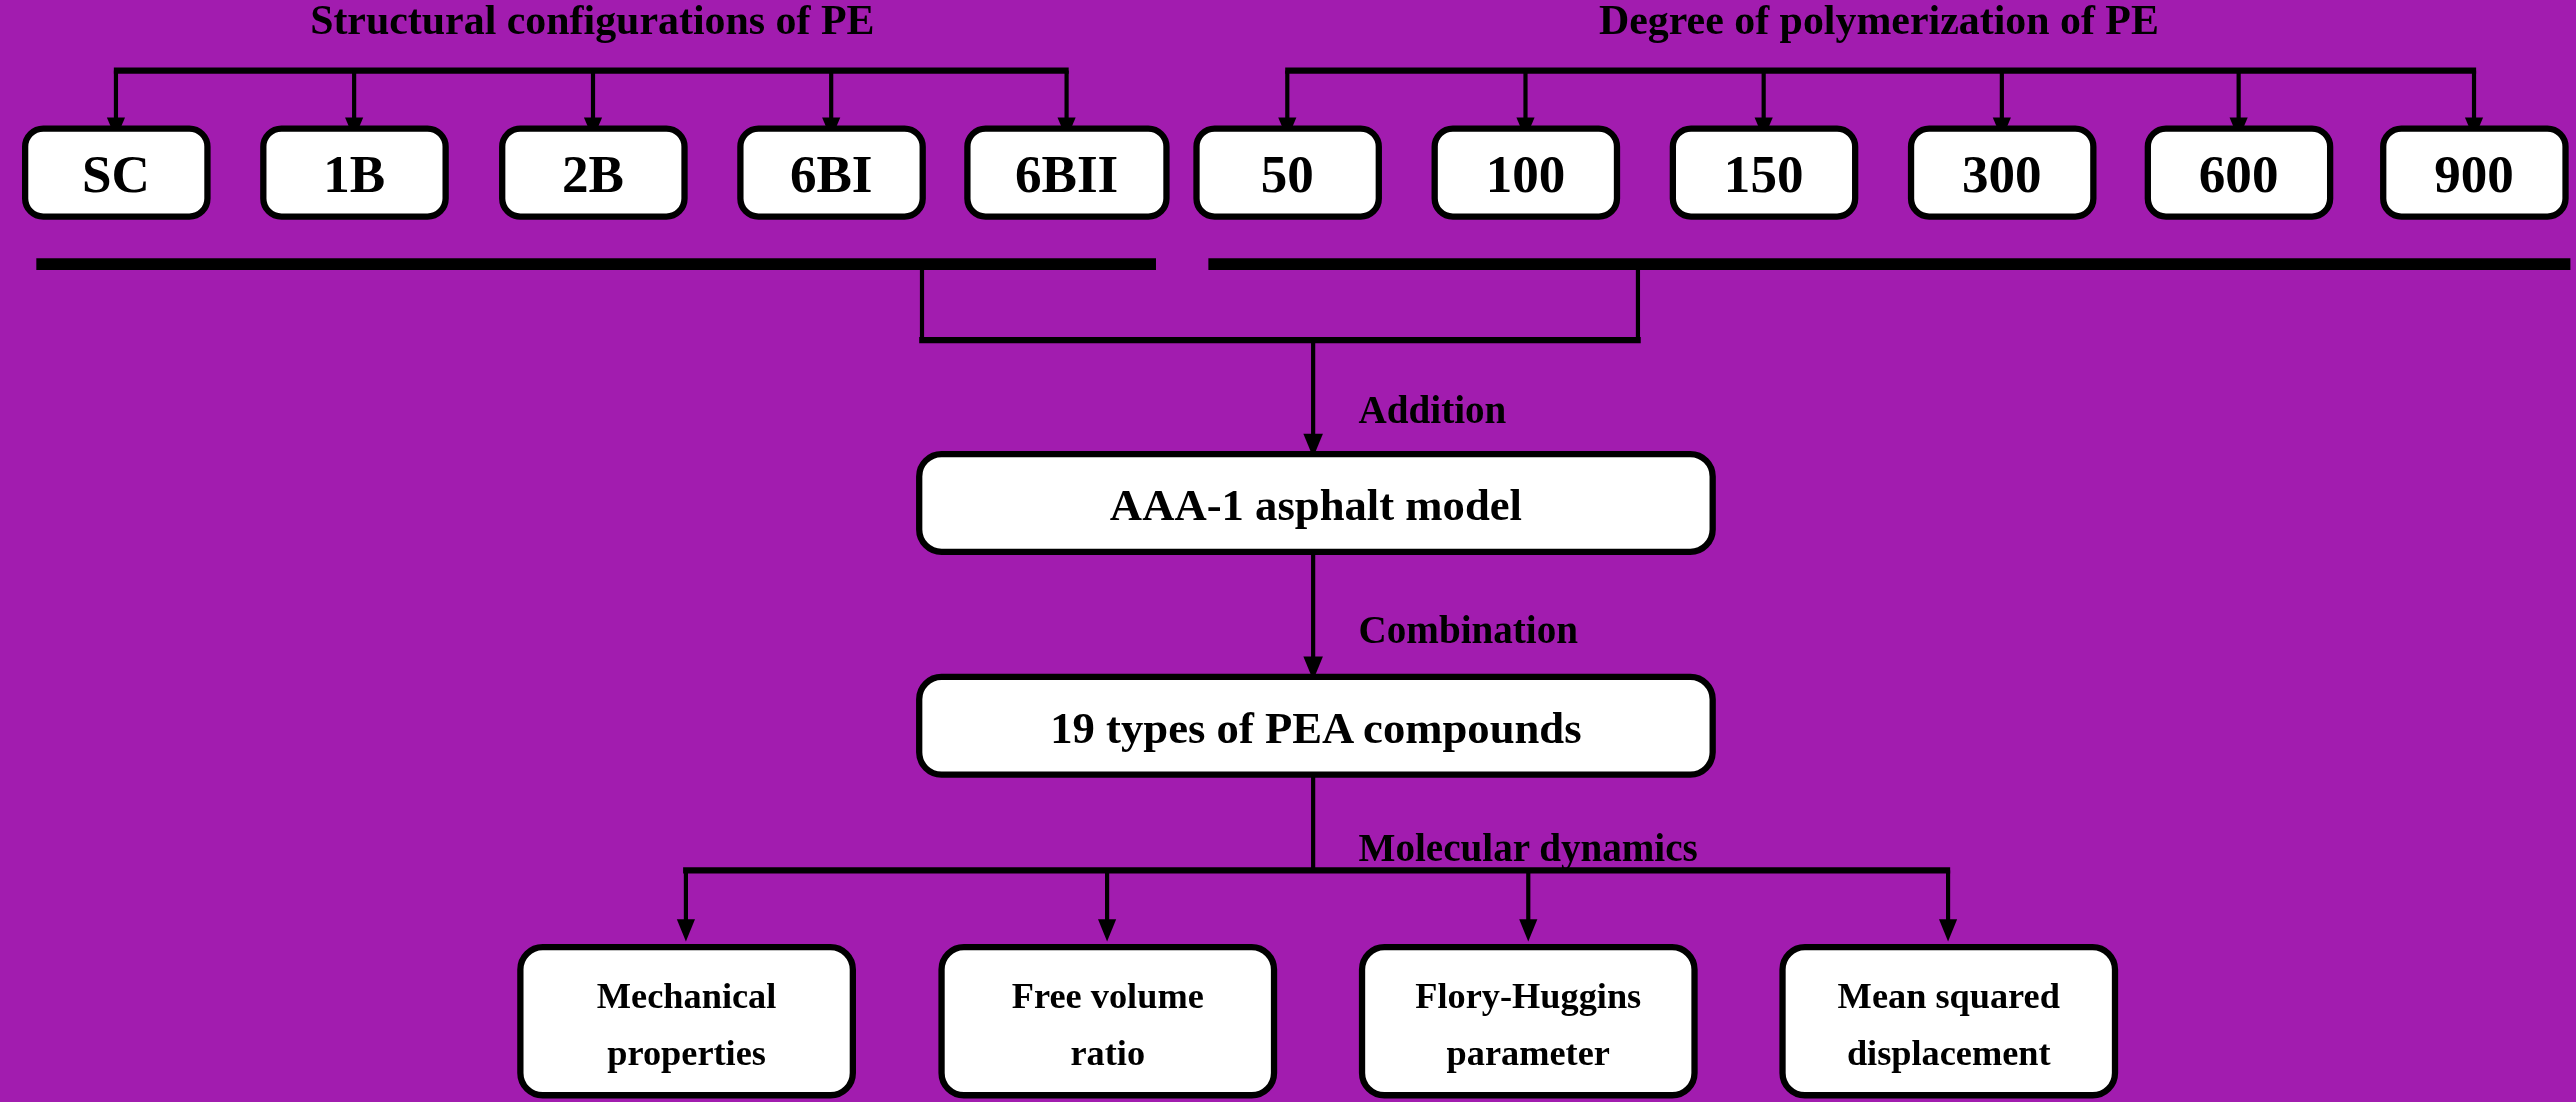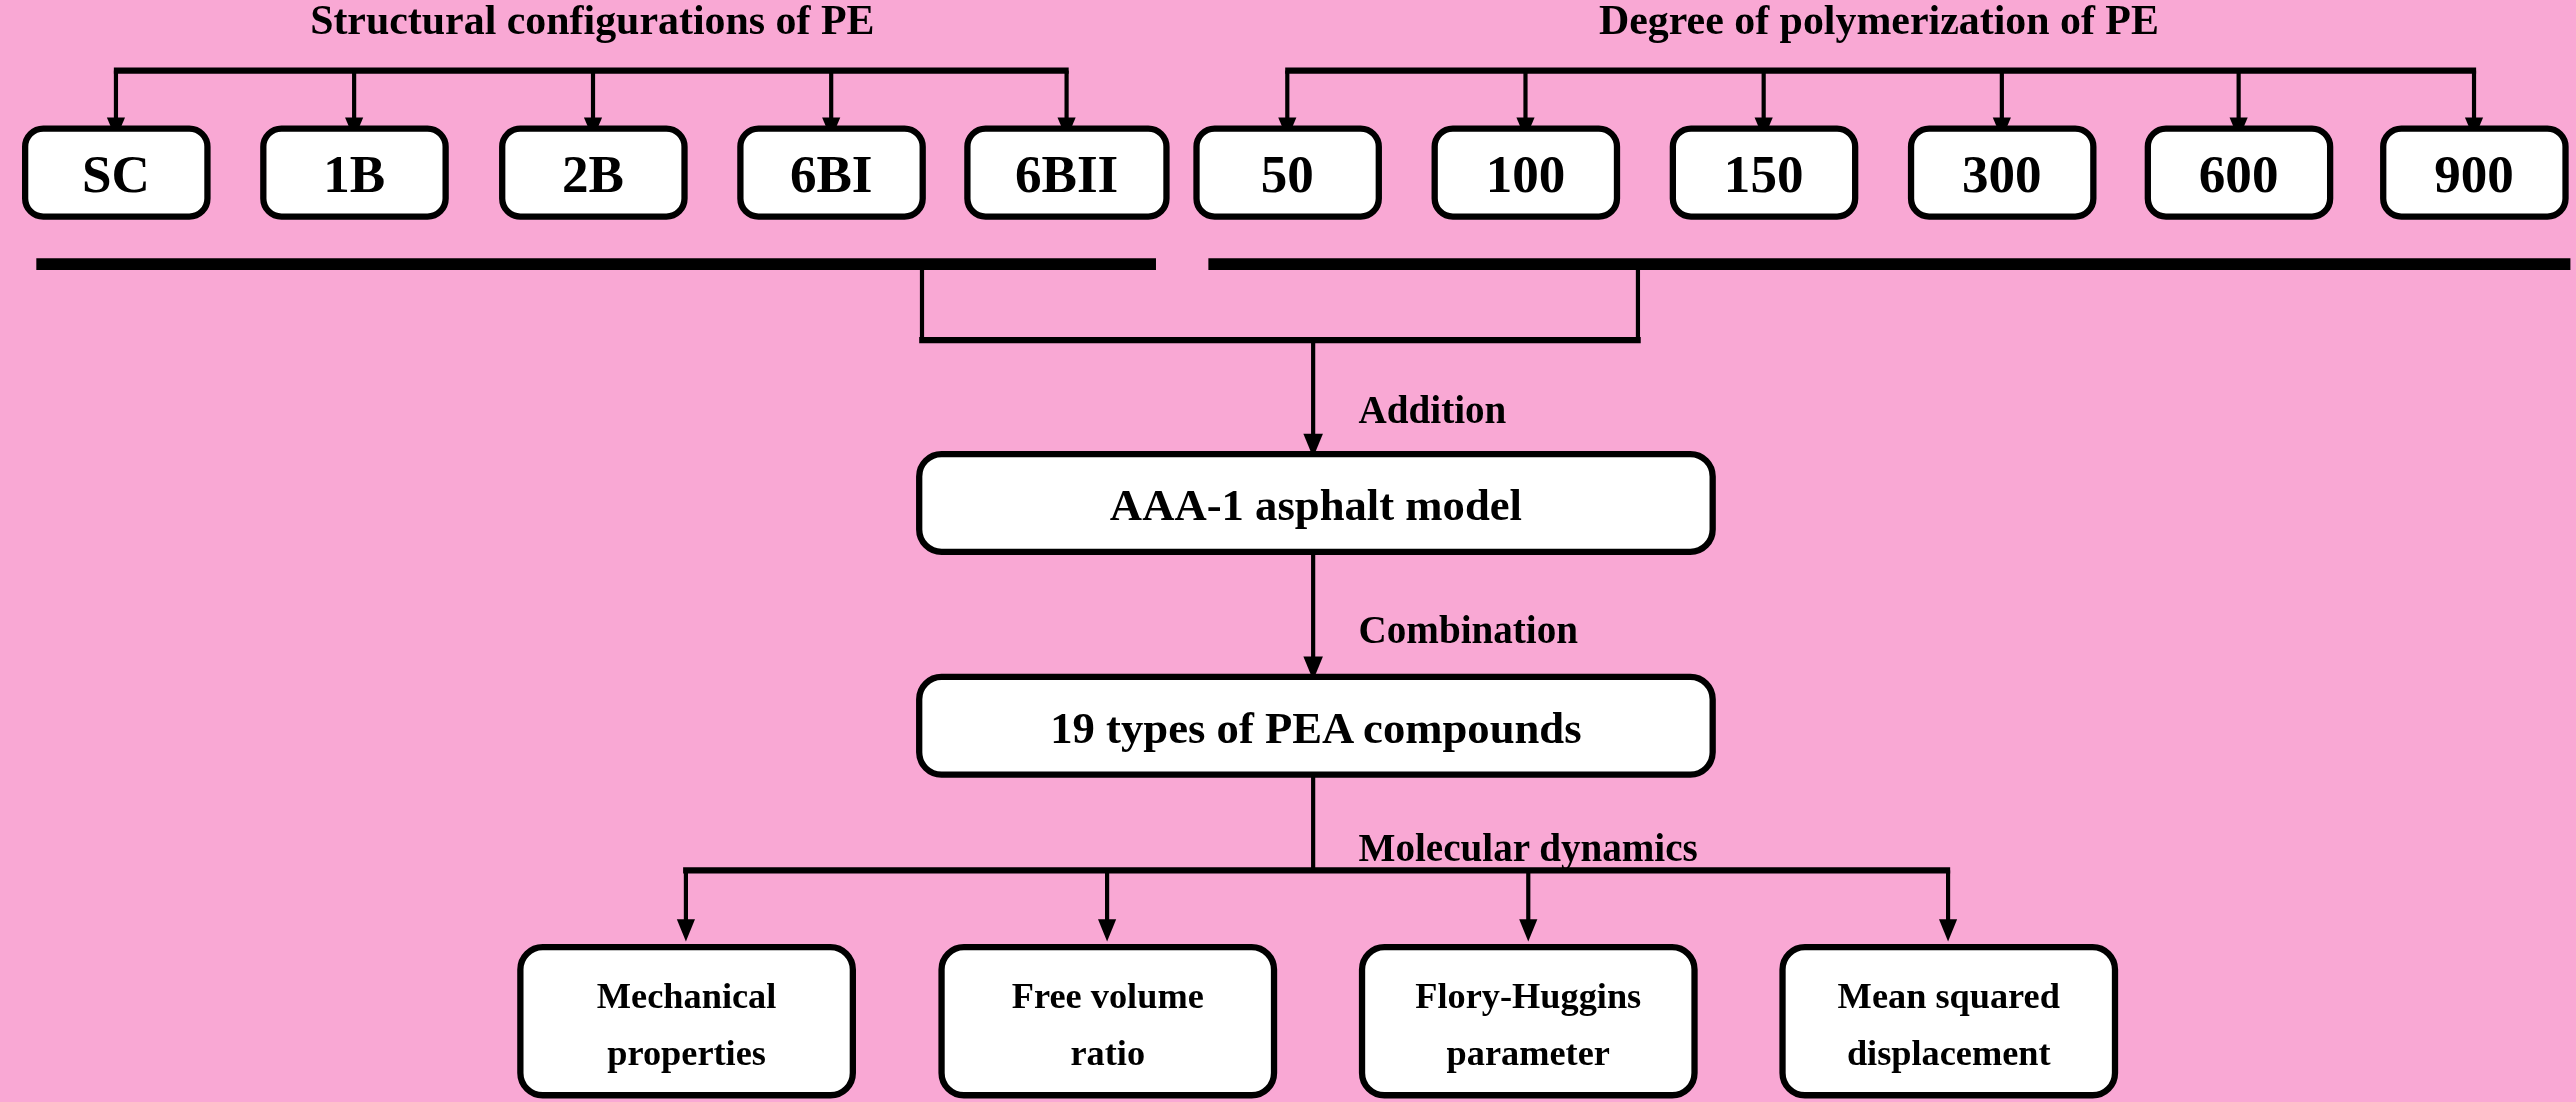--- a/index.html
+++ b/index.html
@@ -11,21 +11,21 @@
   body {
     font-family: "Liberation Serif", "DejaVu Serif", serif;
     width: 2576px;
     height: 1103px;
     overflow: hidden;
   }
   #flow-root {
     position: relative;
     width: 2576px;
     height: 1103px;
-    background: #f9a8d4;
+    background: #a21caf;
   }
   svg.flow-canvas {
     position: absolute;
     top: 0;
     left: 0;
     width: 2576px;
     height: 1103px;
     display: block;
   }
   .grp-title {

